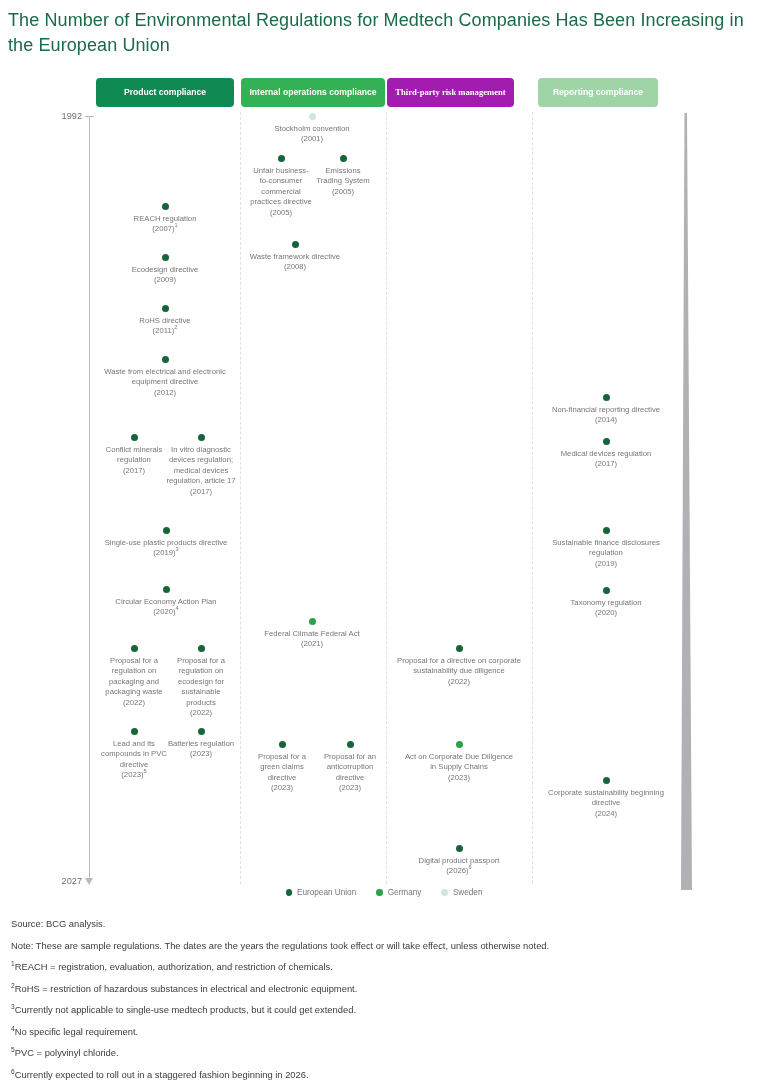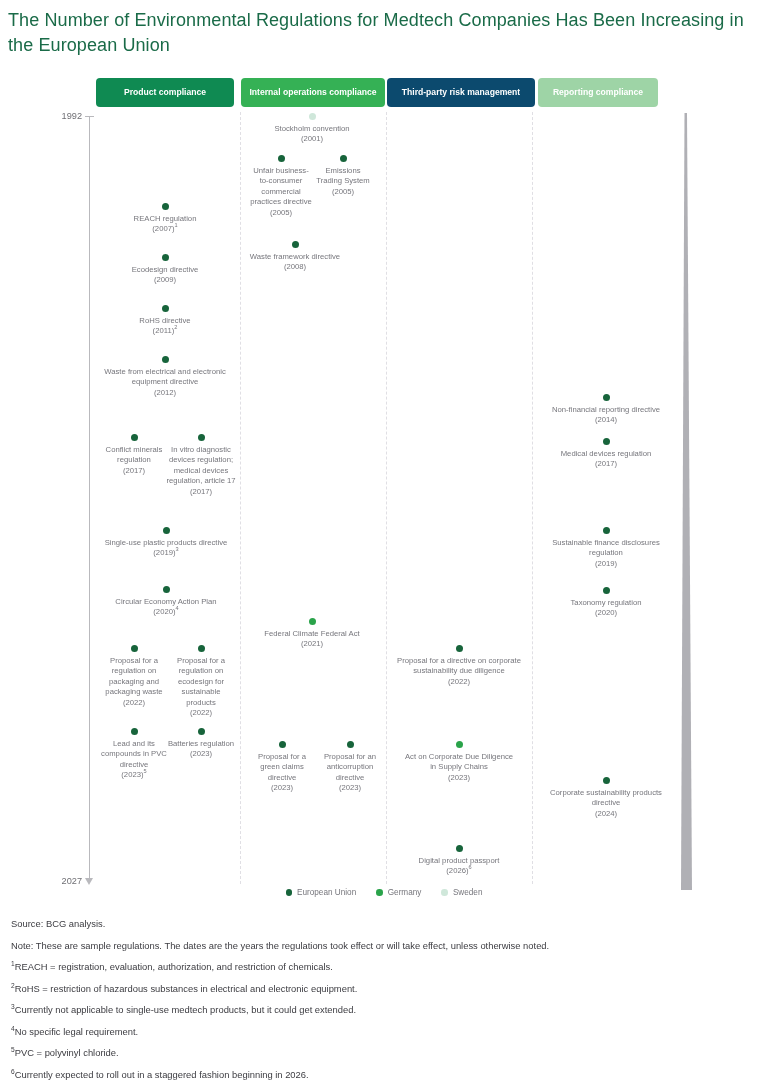--- a/index.html
+++ b/index.html
@@ -141,21 +141,21 @@
 
   <div class="title">The Number of Environmental Regulations for Medtech Companies Has Been Increasing in the European Union</div>
 
   <div id="headers">
       <div class="col-header" style="left: 96px; width: 138px; background: rgb(15, 138, 82);">
         <span>Product compliance</span>
       </div>
       <div class="col-header" style="left: 241px; width: 144px; background: rgb(53, 177, 85);">
         <span>Internal operations compliance</span>
       </div>
-      <div class="col-header" style="left: 387px; width: 148px; background: #0c4a6e;">
+      <div class="col-header" style="left: 387px; width: 127px; background: #a21caf; font-family: Liberation Serif, serif;">
         <span>Third-party risk management</span>
       </div>
       <div class="col-header" style="left: 538px; width: 120px; background: rgb(158, 212, 166);">
         <span>Reporting compliance</span>
       </div>
     </div>
 
   <div class="axis-line"></div>
   <div class="axis-tick-top"></div>
   <div class="axis-arrow"></div>
@@ -270,21 +270,21 @@
       <div class="entry" style="left: 543px; top: 527px; width: 126px;">
         <div class="dot eu"></div>
         <div class="entry-label"><span>Sustainable finance disclosures regulation</span><br><span>(2019)</span></div>
       </div>
       <div class="entry" style="left: 543px; top: 587px; width: 126px;">
         <div class="dot eu"></div>
         <div class="entry-label"><span>Taxonomy regulation</span><br><span>(2020)</span></div>
       </div>
       <div class="entry" style="left: 543px; top: 777px; width: 126px;">
         <div class="dot eu"></div>
-        <div class="entry-label"><span>Corporate sustainability products directive</span><br><span>(2024)</span></div>
+        <div class="entry-label"><span>Corporate sustainability beginning directive</span><br><span>(2024)</span></div>
       </div>
     </div>
 
   <div class="legend" id="legend">
       <div class="legend-item">
         <span class="legend-dot" style="background: rgb(23, 100, 59);"></span>
         <span class="legend-text">European Union</span>
       </div>
       <div class="legend-item">
         <span class="legend-dot" style="background: rgb(42, 163, 74);"></span>

